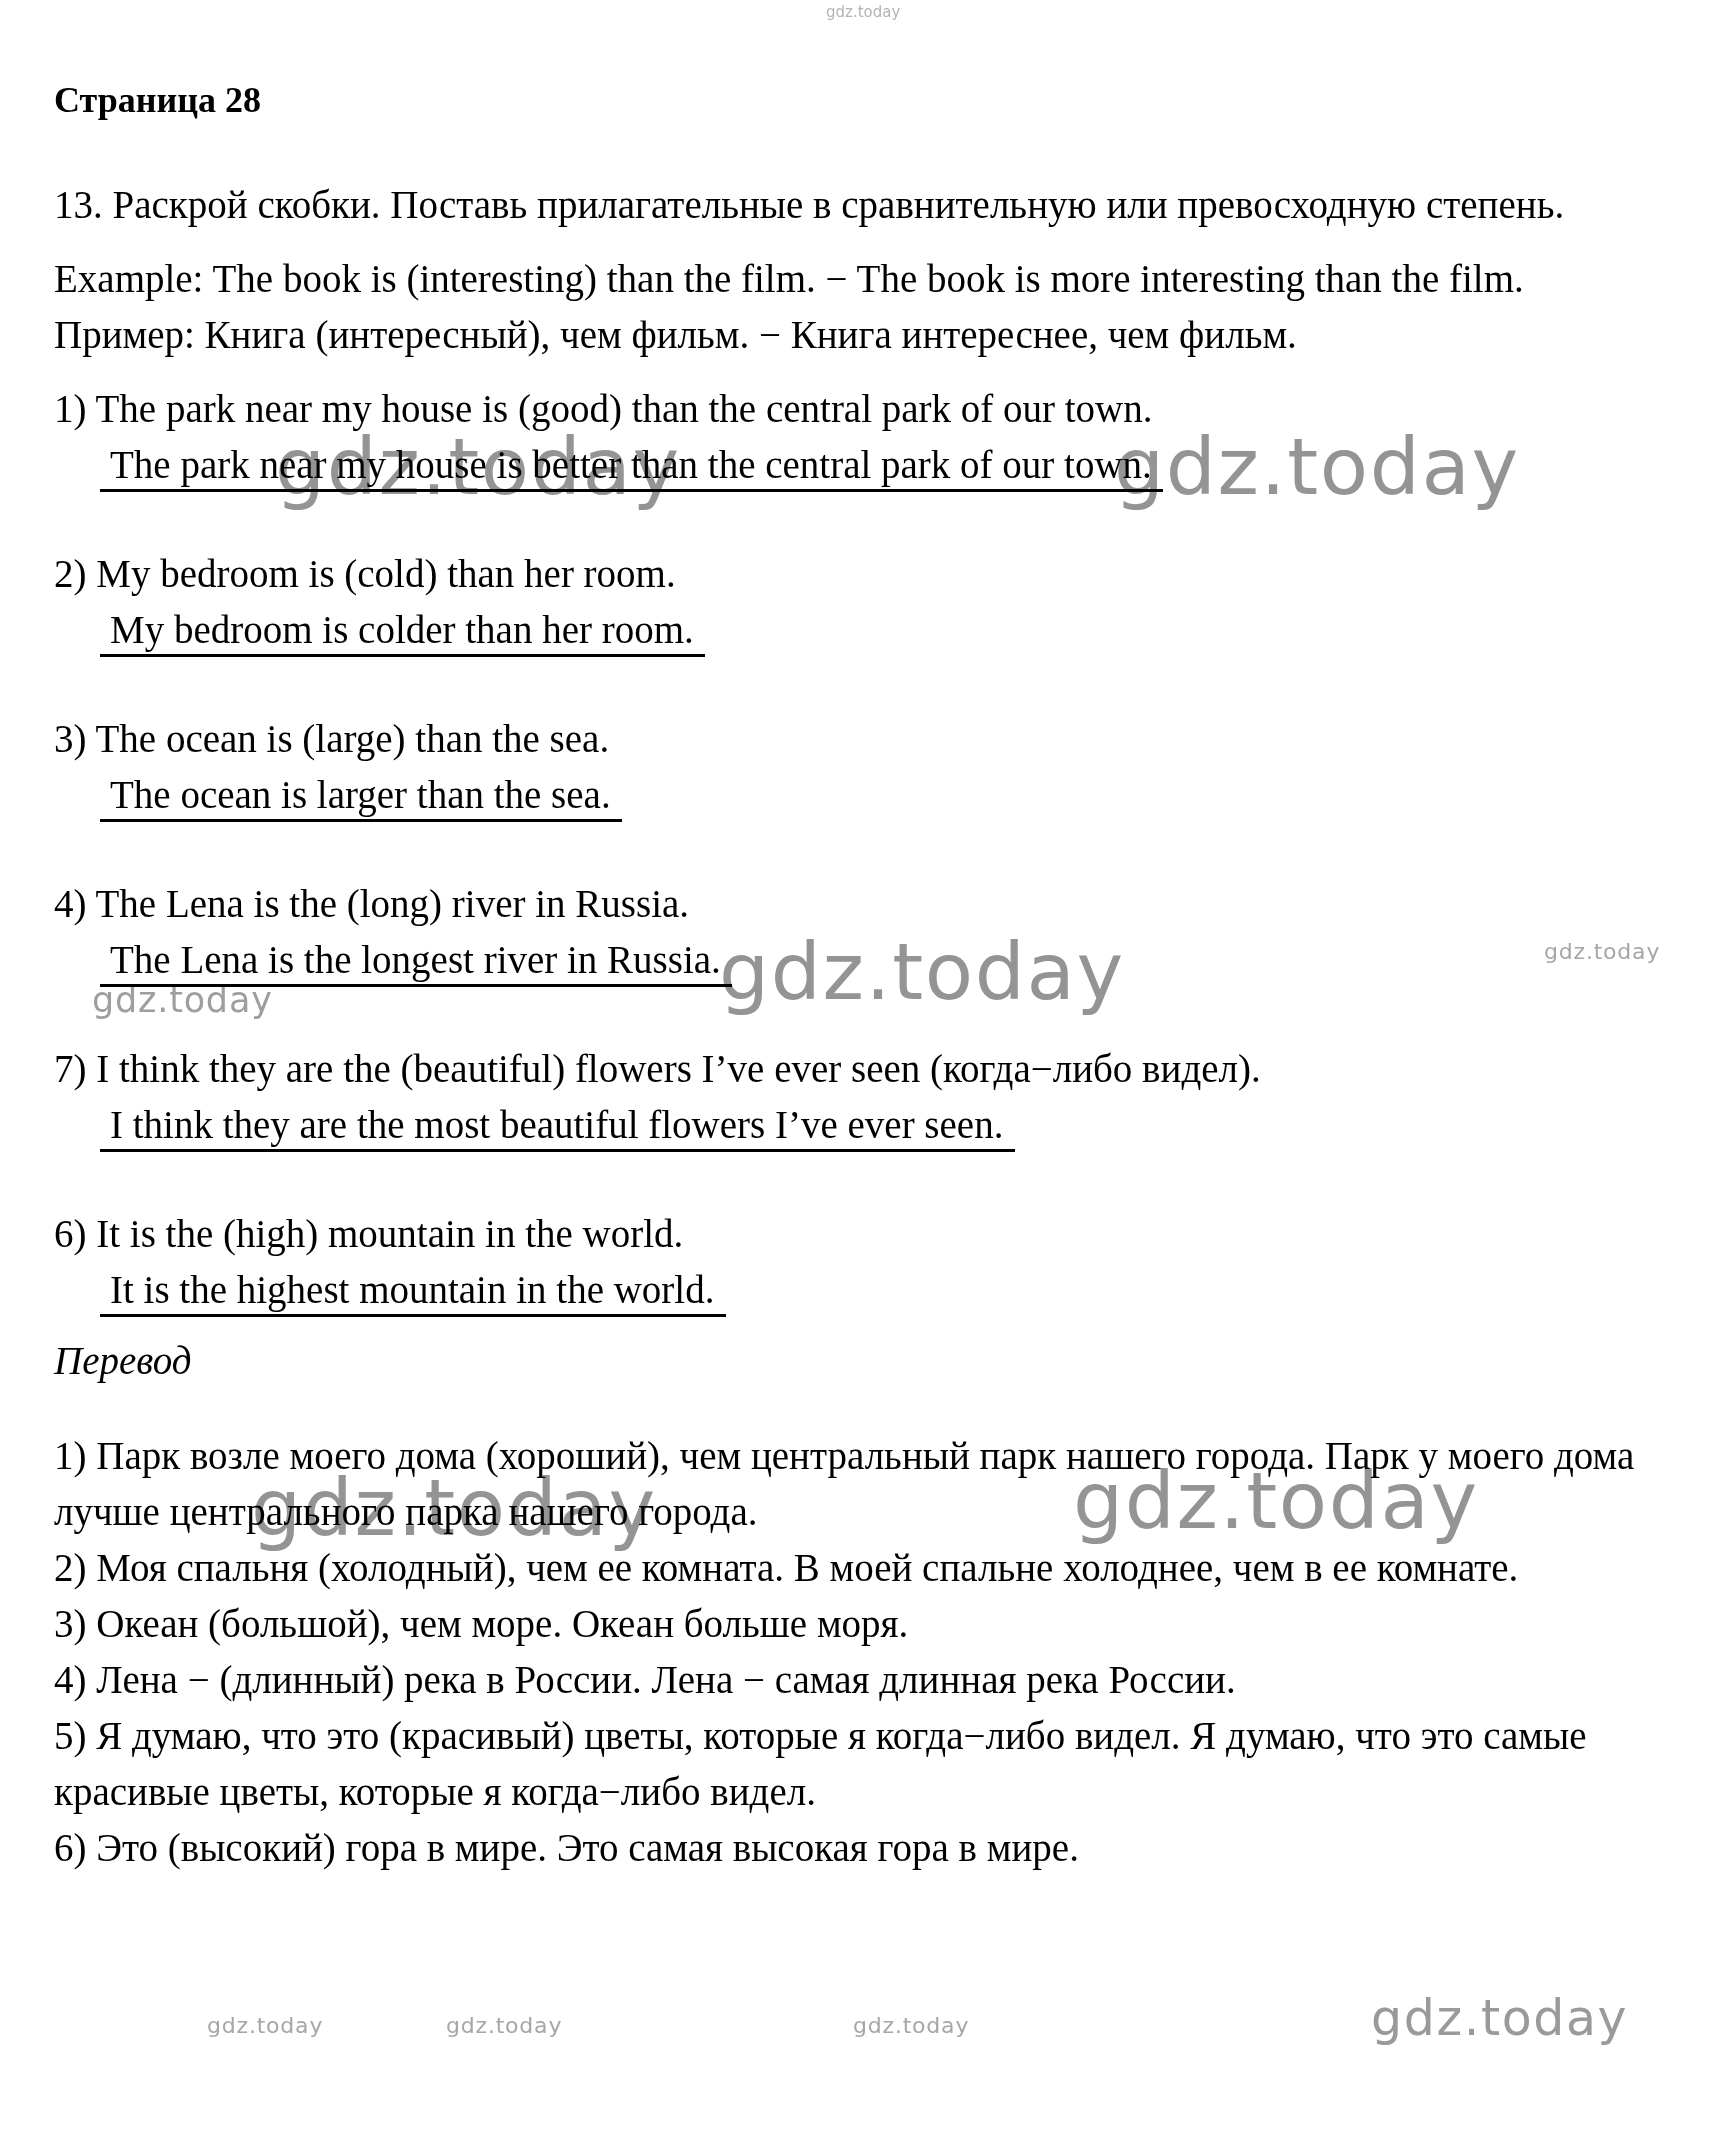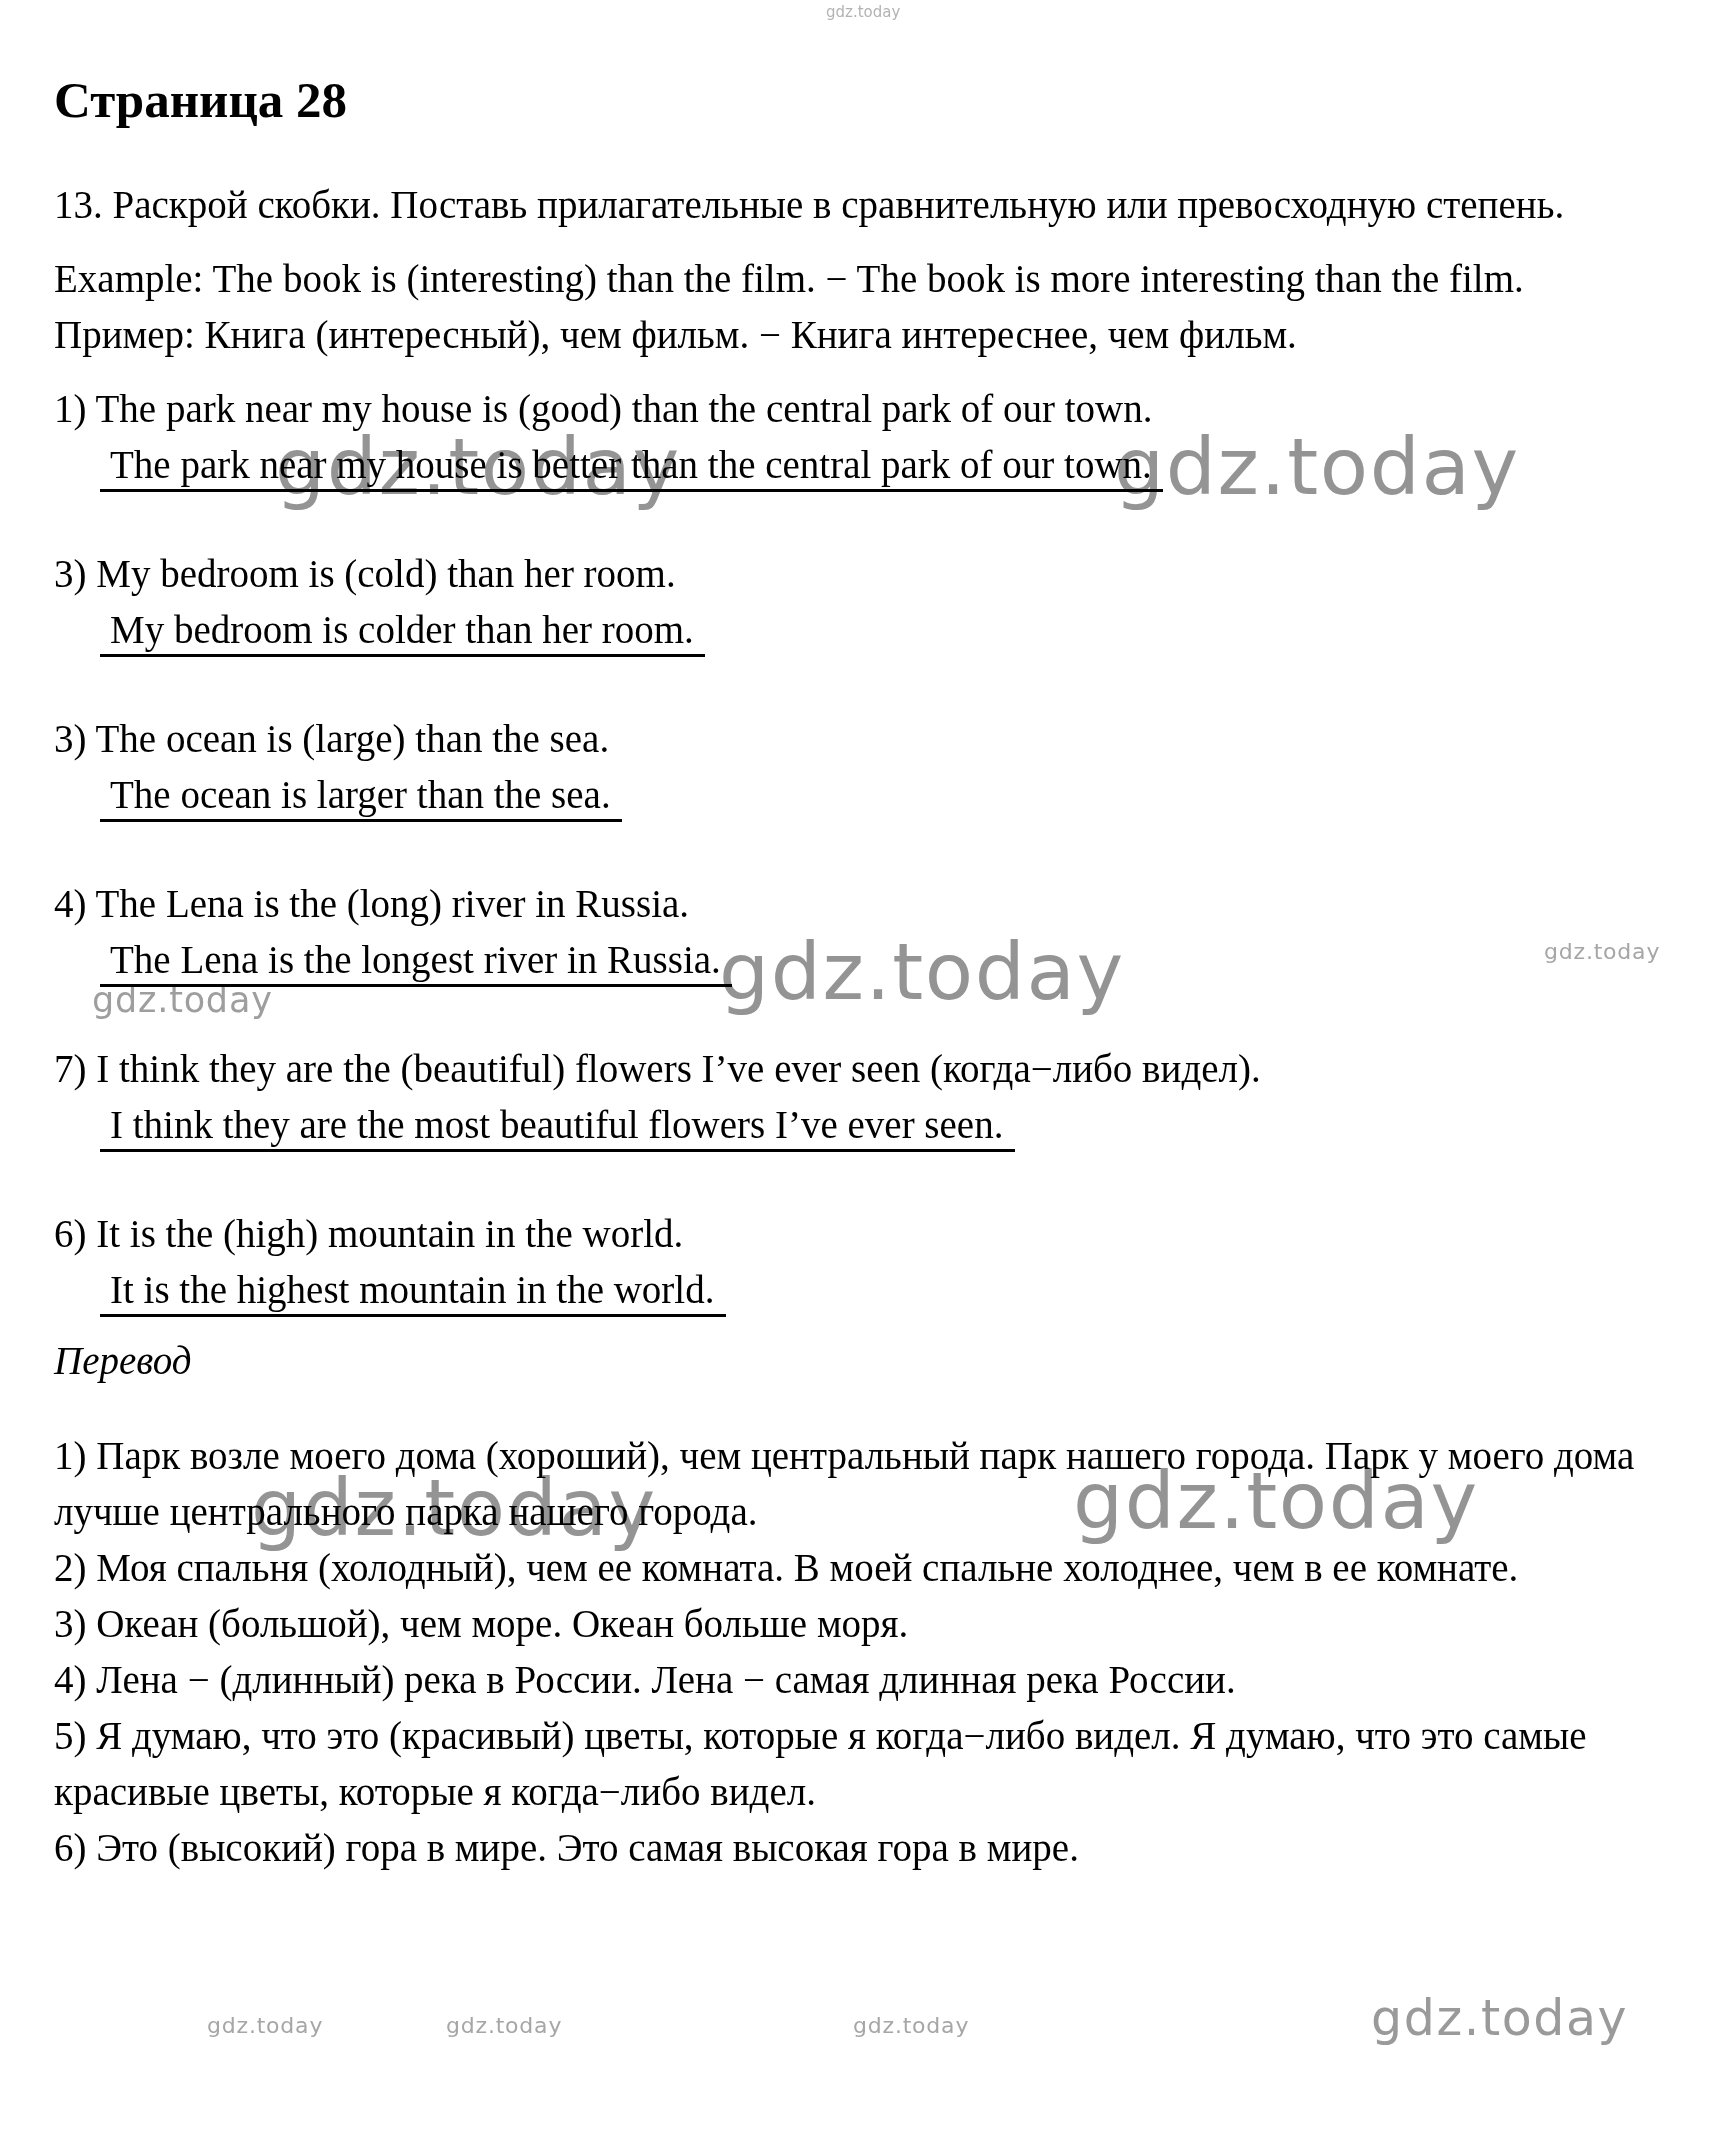--- a/index.html
+++ b/index.html
@@ -16,21 +16,21 @@
   .content {
     position: relative;
     z-index: 2;
     padding: 72px 97px 0 54px;
     font-family: "Liberation Serif", serif;
     font-size: 39px;
     line-height: 56px;
     color: #000000;
   }
   .page-title {
-    font-size: 51px;
+    font-size: 36px;
     font-weight: bold;
     margin: 0 0 49px 0;
     line-height: 56px;
   }
   .task { margin: 0 0 18px 0; }
   .example { margin: 0 0 18px 0; }
 
   .item { margin: 0 0 53px 0; }
   .item:last-of-type { margin-bottom: 15px; }
   .question { margin: 0; }
@@ -88,21 +88,21 @@
   <p class="task">13. Раскрой скобки. Поставь прилагательные в сравнительную или превосходную степень.</p>
 
   <p class="example">Example: The book is (interesting) than the film. − The book is more interesting than the film.  Пример: Книга (интересный), чем фильм. − Книга интереснее, чем фильм.</p>
 
   <section class="item">
     <p class="question">1) The park near my house is (good) than the central park of our town.</p>
     <p class="answer-row"><span class="answer-line">The park near my house is better than the central park of our town.</span></p>
   </section>
 
   <section class="item">
-    <p class="question">3) My bedroom is (cold) than her room.</p>
+    <p class="question">2) My bedroom is (cold) than her room.</p>
     <p class="answer-row"><span class="answer-line">My bedroom is colder than her room.</span></p>
   </section>
 
   <section class="item">
     <p class="question">3) The ocean is (large) than the sea.</p>
     <p class="answer-row"><span class="answer-line">The ocean is larger than the sea.</span></p>
   </section>
 
   <section class="item">
     <p class="question">4) The Lena is the (long) river in Russia.</p>

